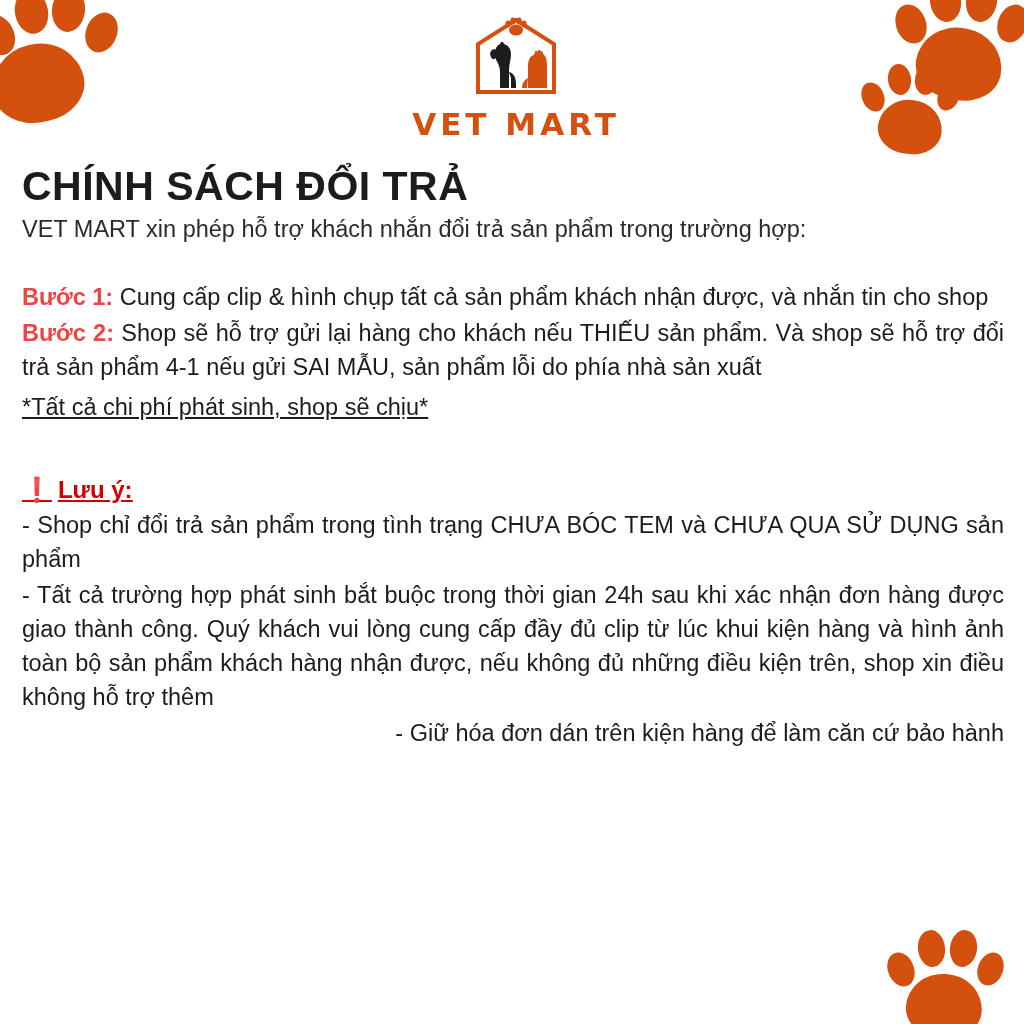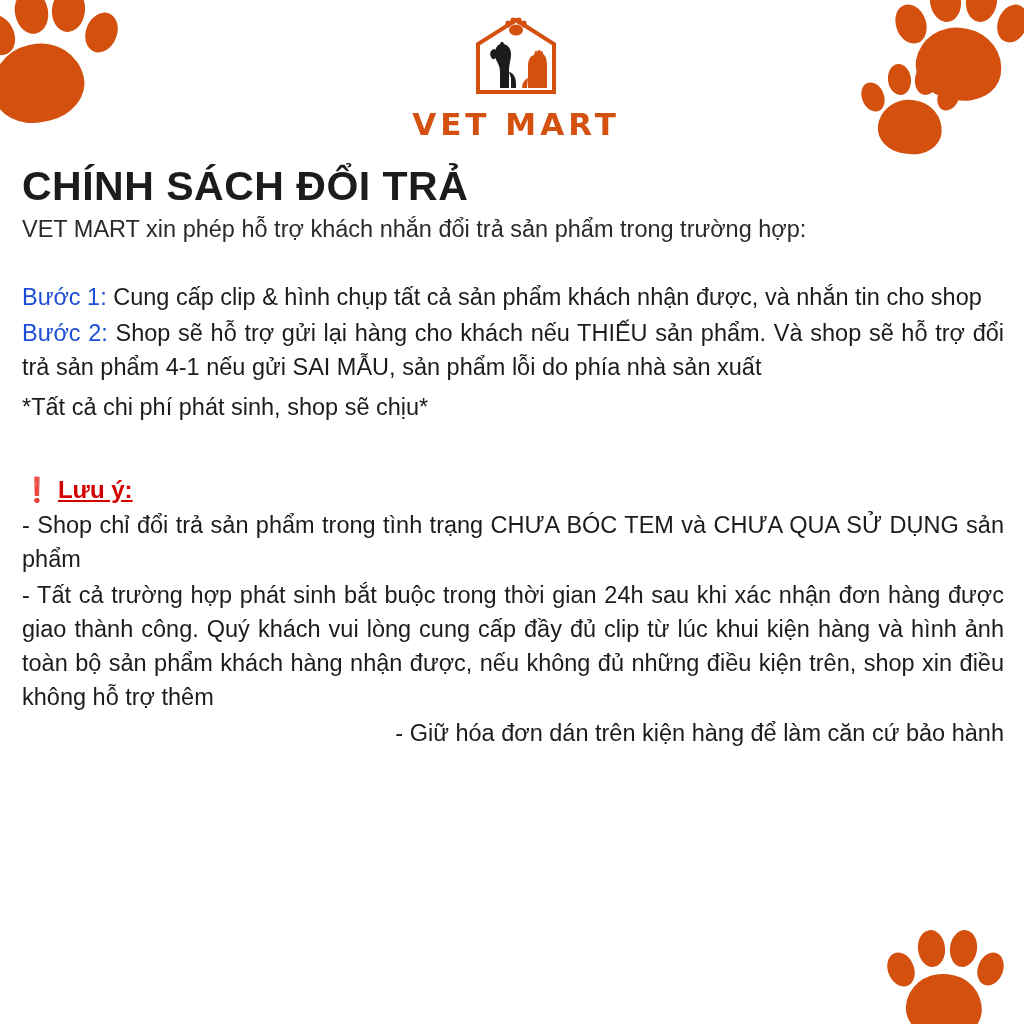--- a/index.html
+++ b/index.html
@@ -104,35 +104,37 @@
     line-height: 1.35;
   }
   .step {
     font-size: 23.5px;
     line-height: 1.45;
     text-align: justify;
     color: #1c1c1c;
     margin: 0 0 2px 0;
   }
   .step-label {
-    color: #1d4ed8;
-    font-weight: 400;
+    color: #ef4444;
+    font-weight: 700;
   }
   #fee-note {
     font-size: 23.5px;
     line-height: 1.45;
     color: #1c1c1c;
     margin: 6px 0 0 0;
     font-weight: 500;
+    text-decoration: underline;
   }
   #notice-heading {
     margin: 52px 0 4px 0;
     font-size: 24px;
     font-weight: bold;
     color: #d40000;
+    text-decoration: underline;
   }
   #notice-heading .bang { margin-right: 6px; }
   #notice-heading .label { text-decoration: underline; }
   .notice-item {
     font-size: 23.5px;
     line-height: 1.45;
     color: #1c1c1c;
     margin: 0 0 2px 0;
     text-align: justify;
   }

